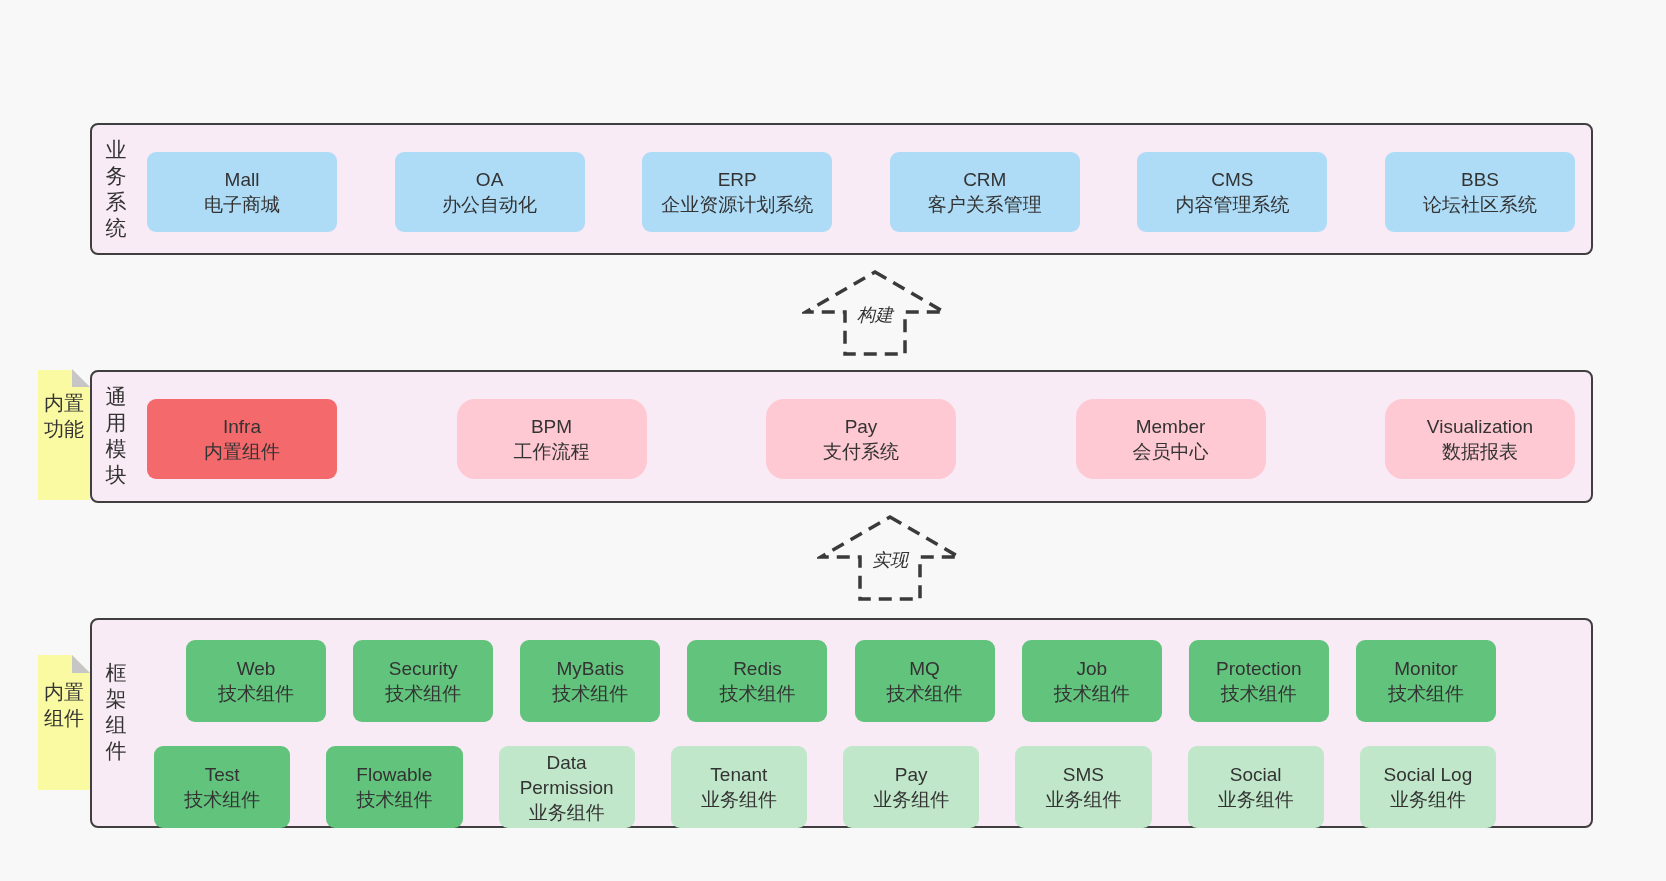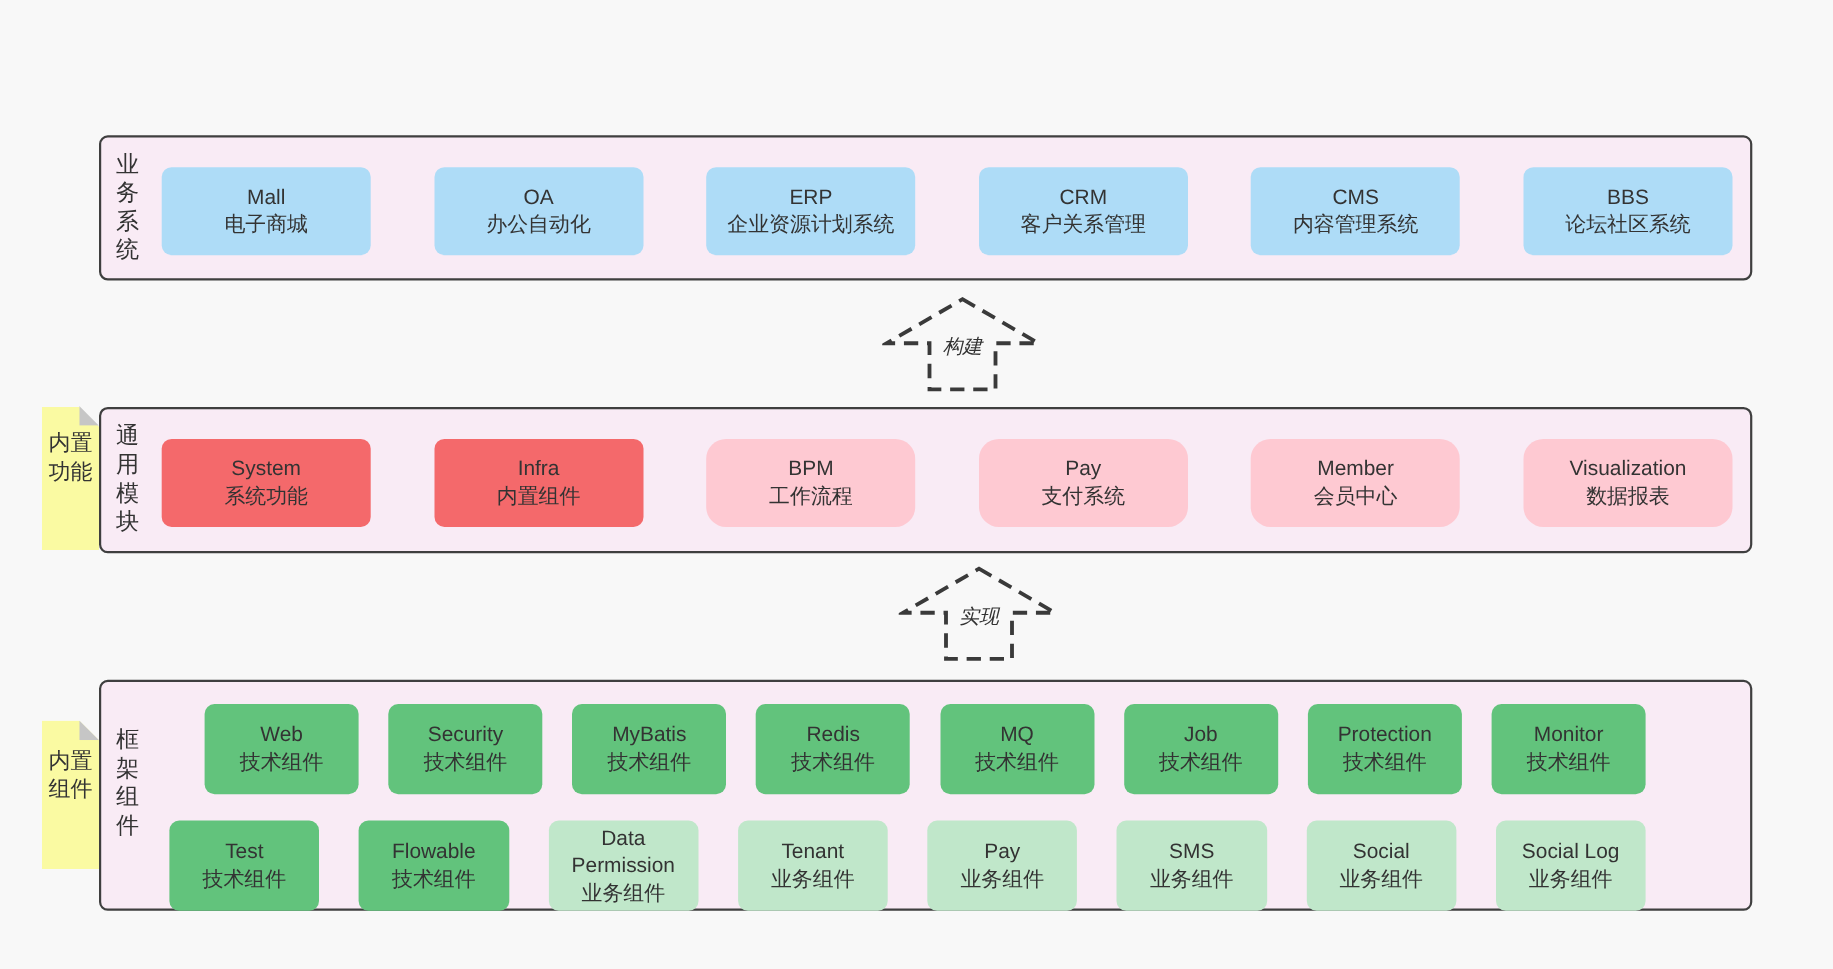--- a/index.html
+++ b/index.html
@@ -116,24 +116,20 @@
 
   <div class="sticky sticky-mid">
     <span class="sticky-label">内置功能</span>
   </div>
   <div class="sticky-fold" style="left:72px;top:369px;position:absolute;z-index:4;"></div>
 
   <div class="band band-2">
     <div class="band-label">通用模块</div>
     <div class="boxes">
       <div class="box box-wide box-red">
-        <span class="bn">System</span>
-        <span class="bd">系统功能</span>
-      </div>
-      <div class="box box-wide box-red">
         <span class="bn">Infra</span>
         <span class="bd">内置组件</span>
       </div>
       <div class="box box-wide box-pink">
         <span class="bn">BPM</span>
         <span class="bd">工作流程</span>
       </div>
       <div class="box box-wide box-pink">
         <span class="bn">Pay</span>
         <span class="bd">支付系统</span>

